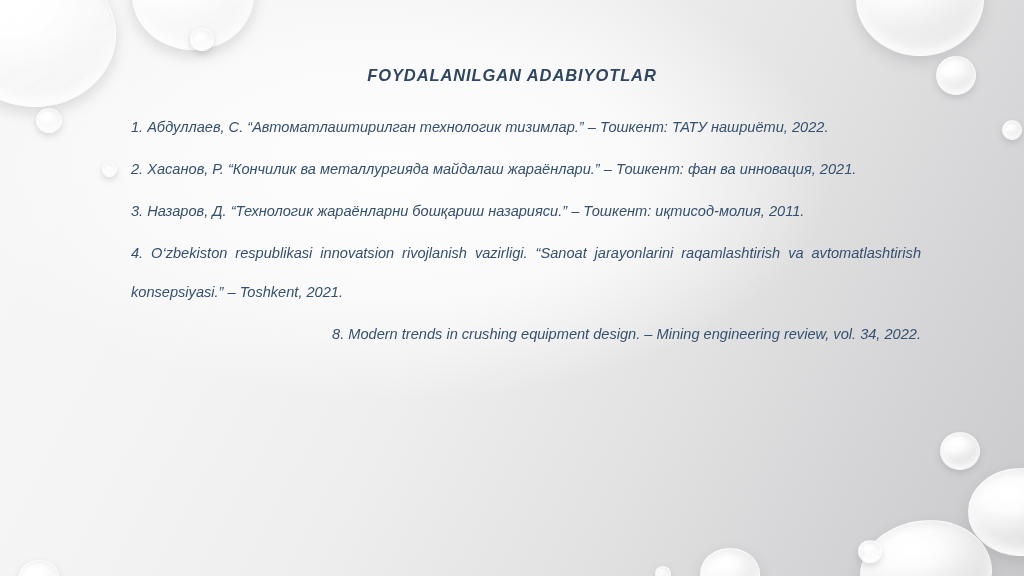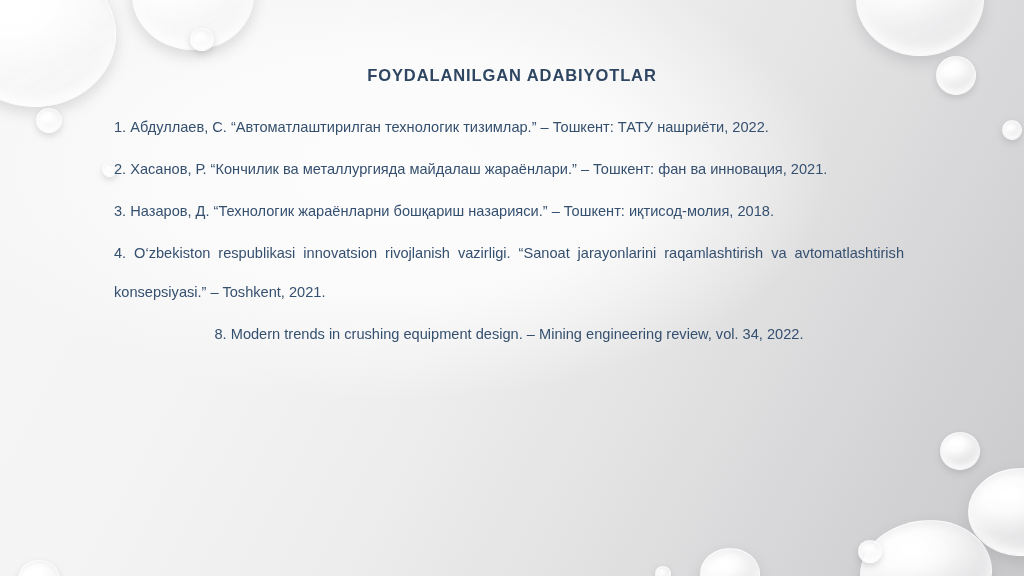--- a/index.html
+++ b/index.html
@@ -14,20 +14,21 @@
   }
 
   #slide {
     position: relative;
     width: 1024px;
     height: 576px;
     overflow: hidden;
     background:
       radial-gradient(ellipse 60% 55% at 38% 30%, #fdfdfd 0%, #fafafa 40%, rgba(250,250,250,0) 72%),
       linear-gradient(118deg, #f7f7f8 0%, #f4f4f5 26%, #eeeeef 46%, #e2e2e3 66%, #d4d4d6 84%, #c9c9cb 100%);
+    font-style: italic;
   }
 
   
   .drops {
     position: absolute;
     inset: 0;
     pointer-events: none;
   }
   .drop {
     position: absolute;
@@ -98,36 +99,36 @@
     text-align: center;
     font-size: 16.5px;
     font-weight: bold;
     letter-spacing: 0.9px;
     color: #2e4662;
     font-family: "Liberation Sans", "DejaVu Sans", sans-serif;
   }
 
   .refs {
     position: absolute;
-    left: 114px;
+    left: 131px;
     top: 108px;
     width: 790px;
   }
 
   .ref {
     font-size: 14.6px;
     line-height: 39px;
     color: #35506f;
     text-align: justify;
     text-justify: inter-word;
     margin: 0;
     font-family: "Liberation Sans", "DejaVu Sans", sans-serif;
   }
   .ref.last-full {
-    text-align: center;
+    text-align: right;
   }
   .ref + .ref {
     margin-top: 3px;
   }
 </style>
 </head>
 <body>
 
 <div id="slide">
 
@@ -149,19 +150,19 @@
     <div class="drop sm d15"></div>
   </div>
 
   <div class="content">
 
     <div class="slide-title">FOYDALANILGAN ADABIYOTLAR</div>
 
     <div class="refs">
       <p class="ref">1. Абдуллаев, С. “Автоматлаштирилган технологик тизимлар.” – Тошкент: ТАТУ нашриёти, 2022.</p>
       <p class="ref">2. Хасанов, Р. “Кончилик ва металлургияда майдалаш жараёнлари.” – Тошкент: фан ва инновация, 2021.</p>
-      <p class="ref">3. Назаров, Д. “Технологик жараёнларни бошқариш назарияси.” – Тошкент: иқтисод-молия, 2018.</p>
+      <p class="ref">3. Назаров, Д. “Технологик жараёнларни бошқариш назарияси.” – Тошкент: иқтисод-молия, 2011.</p>
       <p class="ref">4. O‘zbekiston respublikasi innovatsion rivojlanish vazirligi. “Sanoat jarayonlarini raqamlashtirish va avtomatlashtirish konsepsiyasi.” – Toshkent, 2021.</p>
       <p class="ref last-full">8. Modern trends in crushing equipment design. – Mining engineering review, vol. 34, 2022.</p>
     </div>
 
   </div>
 </div>
 
 </body></html>

